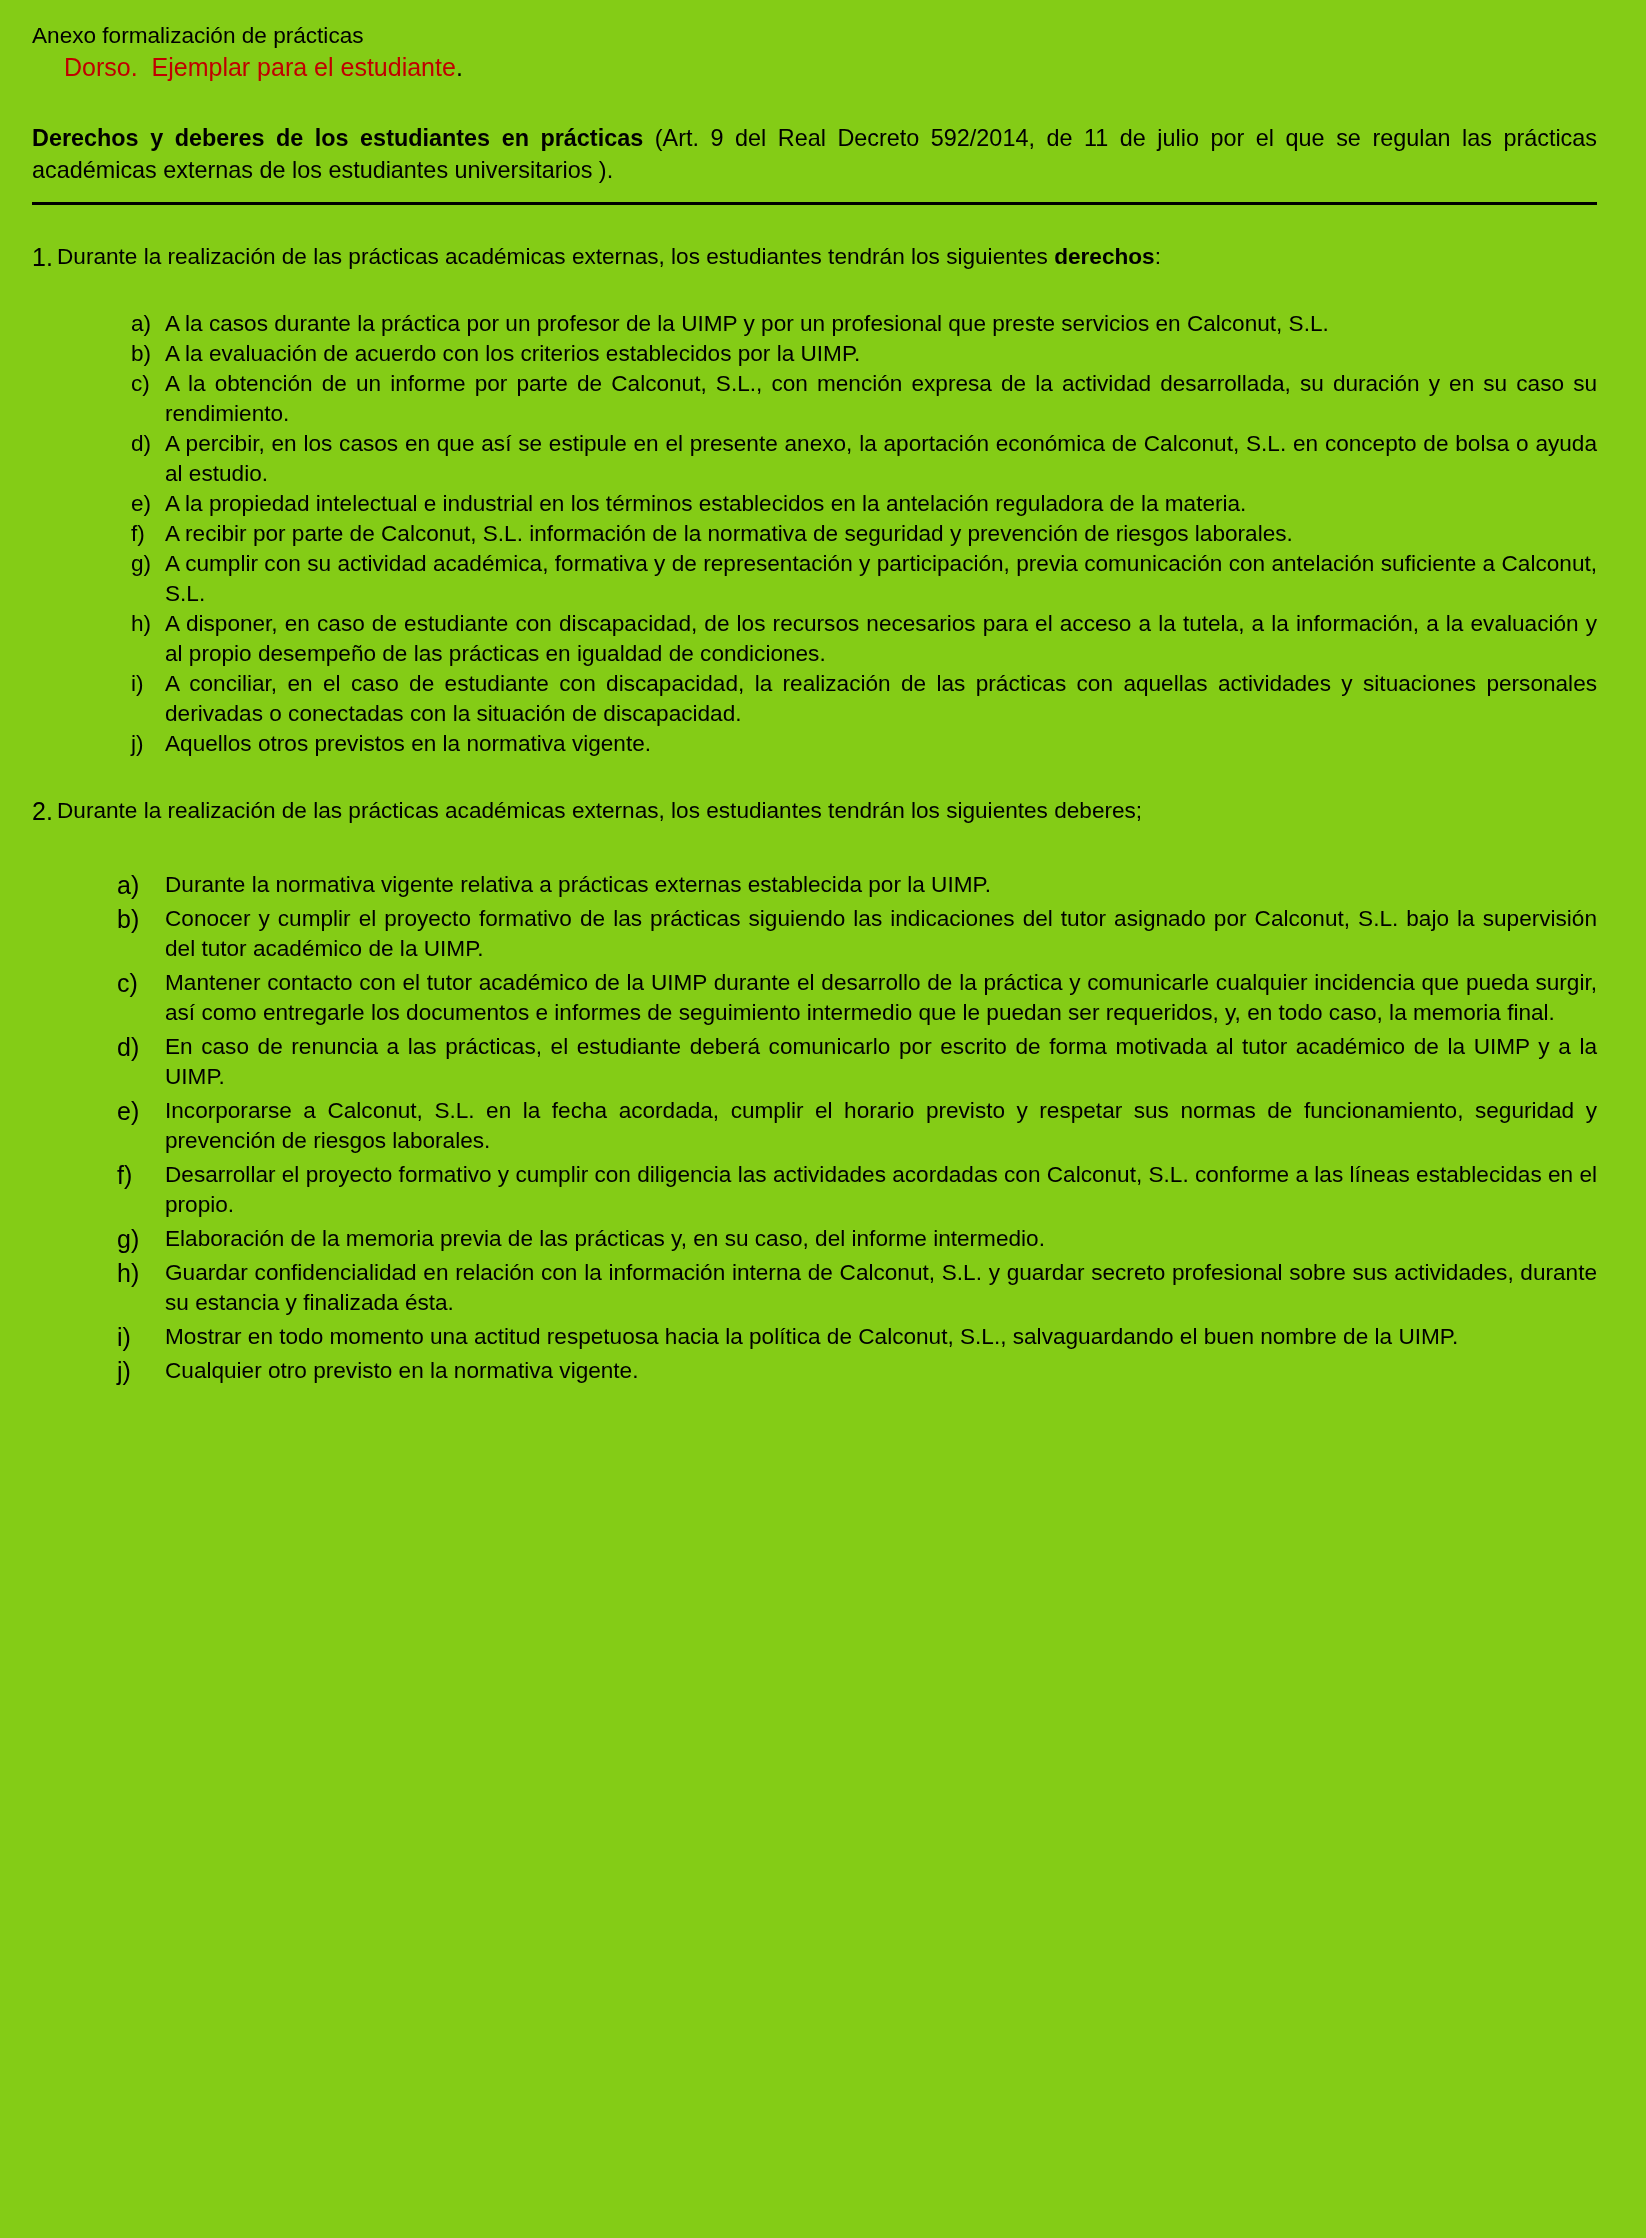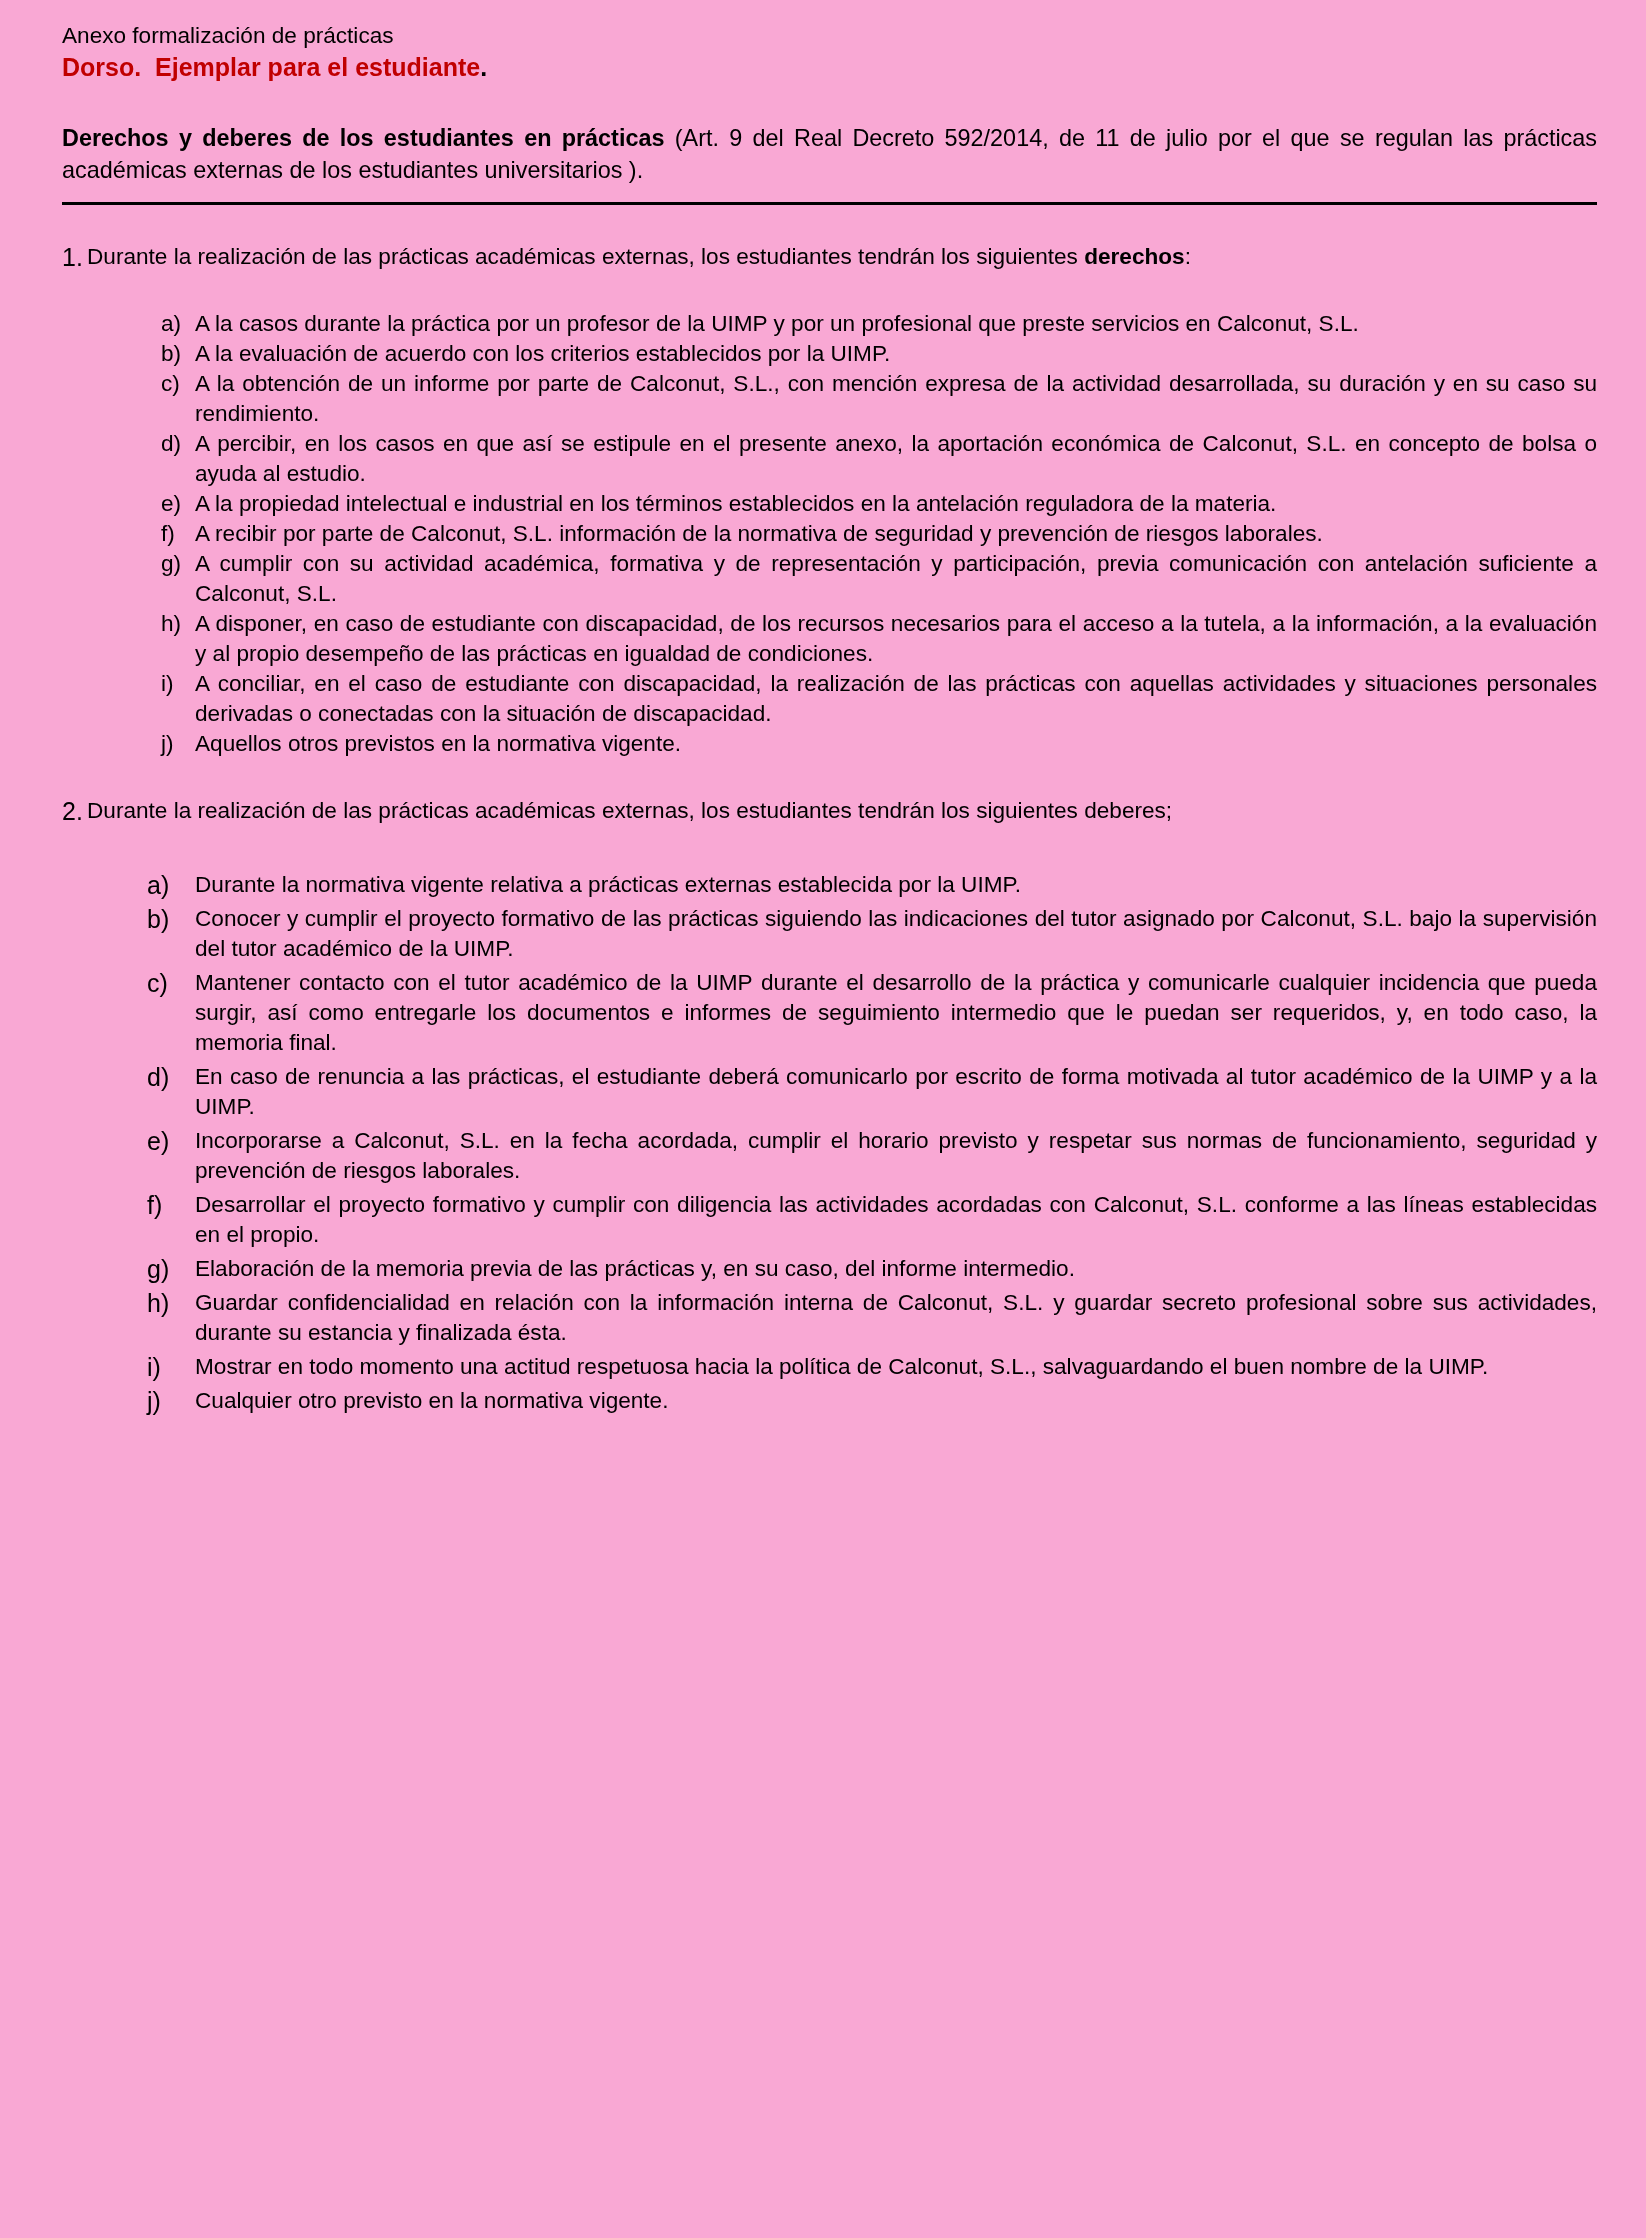--- a/index.html
+++ b/index.html
@@ -6,36 +6,37 @@
   html, body {
     margin: 0;
     padding: 0;
     background: #ffffff;
   }
   .page {
     position: relative;
     width: 1647px;
     height: 2239px;
     box-sizing: border-box;
-    background: #f9a8d4;
-    padding: 21px 50px 0 62px;
+    background: #84cc16;
+    padding: 21px 50px 0 32px;
     font-family: "Liberation Sans", "DejaVu Sans", sans-serif;
     color: #000000;
     overflow: hidden;
   }
   .hdr-line1 {
     font-size: 22.6px;
     line-height: 30px;
   }
   .hdr-line2 {
     font-size: 25px;
     line-height: 33px;
-    font-weight: bold;
+    font-weight: normal;
     color: #C00000;
     white-space: pre-wrap;
+    margin-left: 32px;
   }
   .hdr-line2 .black-dot {
     color: #000000;
   }
   .doc-title {
     margin: 38px 0 16px 0;
     font-size: 23.4px;
     line-height: 32px;
     text-align: justify;
   }

